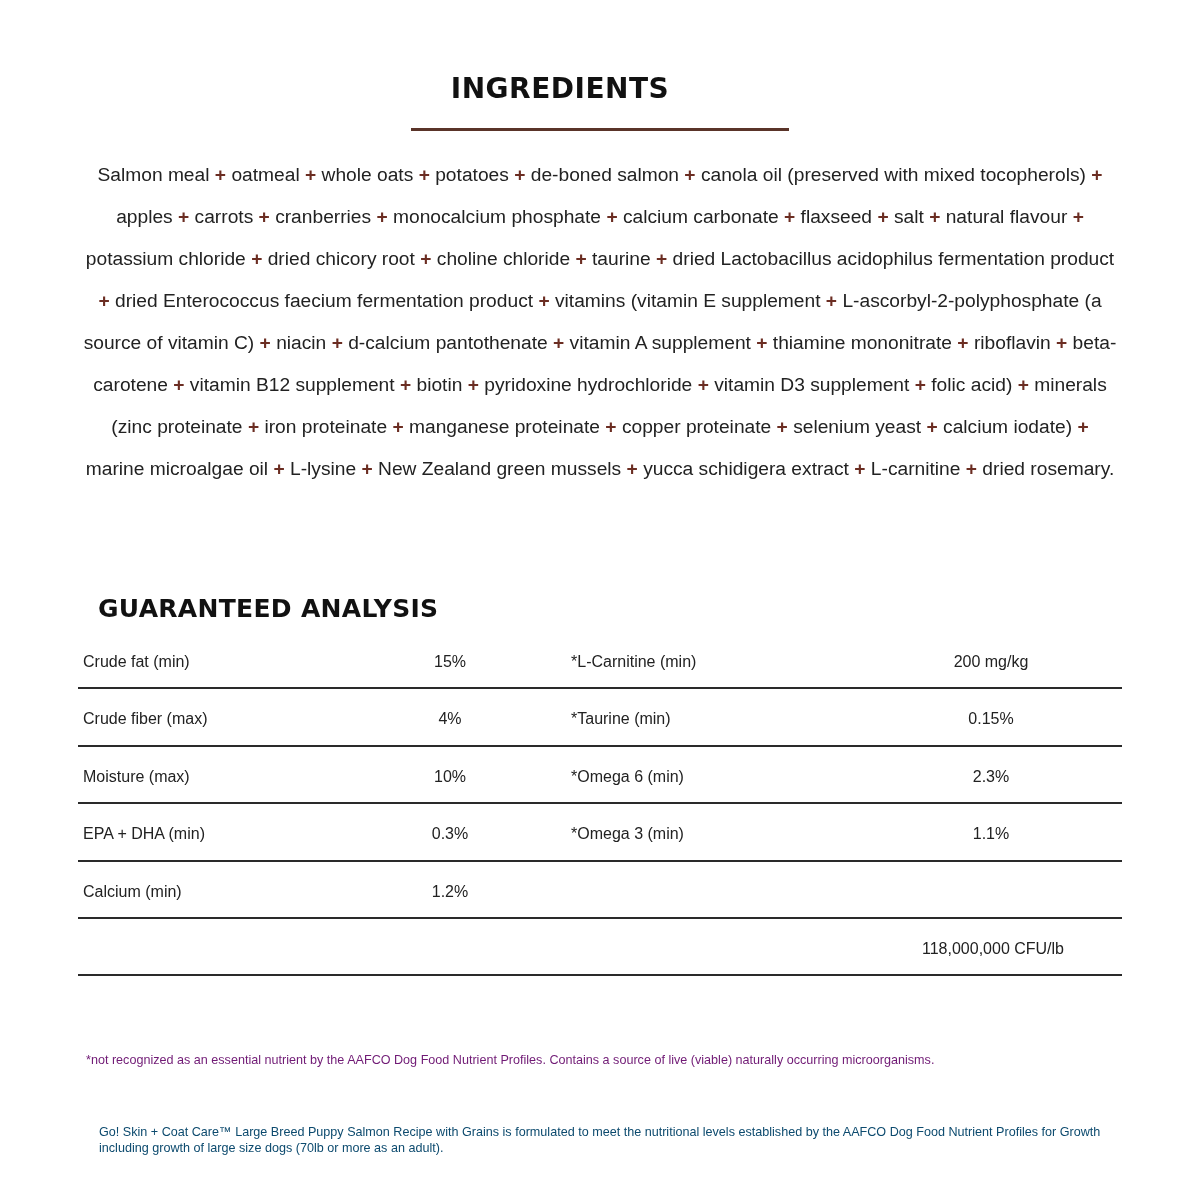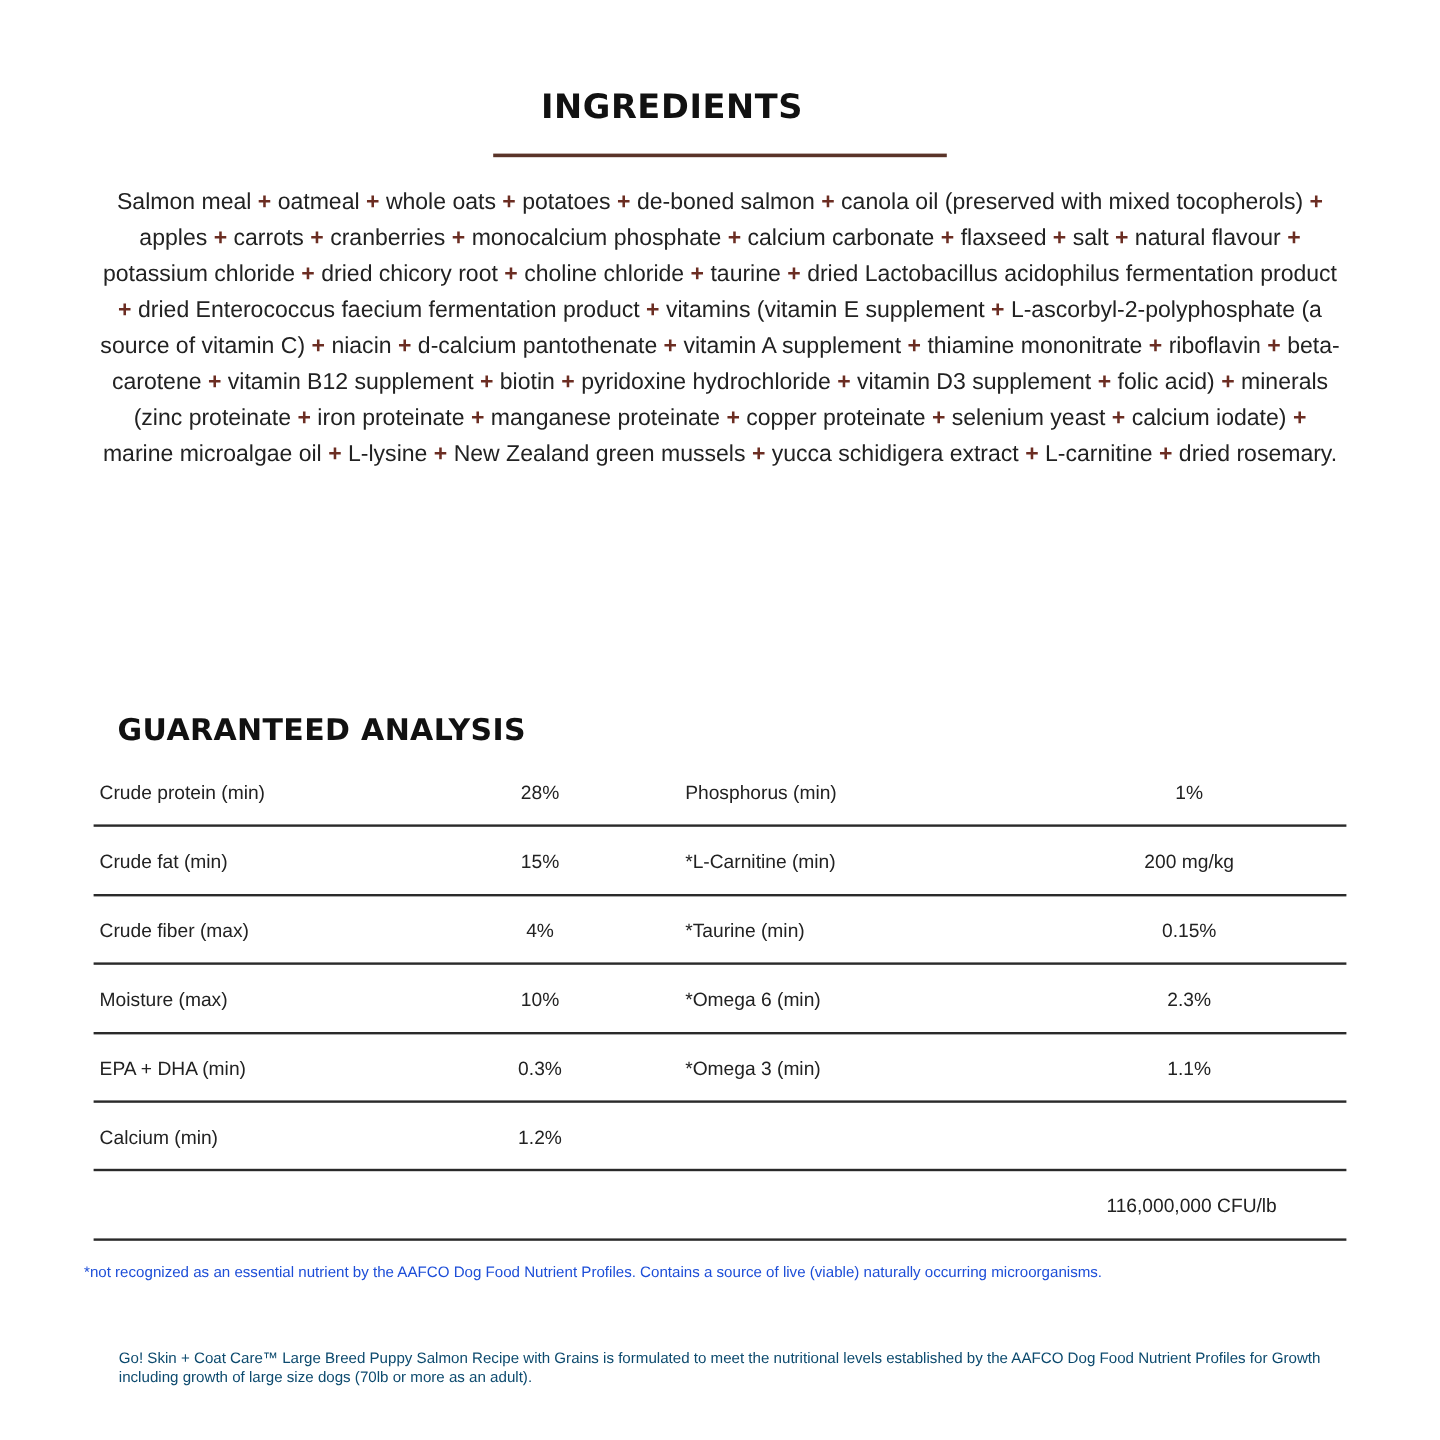--- a/index.html
+++ b/index.html
@@ -36,21 +36,21 @@
     height: 3px;
     background: #5a3429;
   }
   .ingredients-text {
     position: absolute;
     top: 154px;
     left: 80px;
     width: 1040px;
     text-align: center;
     font-size: 19.2px;
-    line-height: 30px;
+    line-height: 42px;
     color: #222222;
     margin: 0;
   }
   .ingredients-text .plus {
     color: #6b2d22;
     font-weight: bold;
   }
   .ga-title {
     position: absolute;
     top: 578px;
@@ -83,23 +83,23 @@
   }
   .c1 { left: 5px; }
   .c3 { left: 493px; }
   .ga-row .val2 { left: 338px; width: 68px; text-align: center; }
   .ga-row .val4 { left: 853px; width: 120px; text-align: center; }
   .ga-row .wide-label { left: 5px; }
   .ga-row .wide-val { left: 820px; width: 190px; text-align: center; }
   .footnote {
     position: absolute;
     top: 1053px;
-    left: 70px;
+    left: 86px;
     font-size: 12.6px;
-    color: #1d4ed8;
+    color: #701a75;
     margin: 0;
     white-space: nowrap;
   }
   .statement {
     position: absolute;
     top: 1108px;
     left: 83px;
     width: 1010px;
     font-size: 12.6px;
     line-height: 16px;
@@ -110,26 +110,20 @@
 </head>
 <body>
 
 <h1 class="ingredients-title">INGREDIENTS</h1>
 <div class="title-rule"></div>
 <p class="ingredients-text" id="ingredients-list"><span>Salmon meal</span> <span class="plus">+</span> <span>oatmeal</span> <span class="plus">+</span> <span>whole oats</span> <span class="plus">+</span> <span>potatoes</span> <span class="plus">+</span> <span>de-boned salmon</span> <span class="plus">+</span> <span>canola oil (preserved with mixed tocopherols)</span> <span class="plus">+</span> <span>apples</span> <span class="plus">+</span> <span>carrots</span> <span class="plus">+</span> <span>cranberries</span> <span class="plus">+</span> <span>monocalcium phosphate</span> <span class="plus">+</span> <span>calcium carbonate</span> <span class="plus">+</span> <span>flaxseed</span> <span class="plus">+</span> <span>salt</span> <span class="plus">+</span> <span>natural flavour</span> <span class="plus">+</span> <span>potassium chloride</span> <span class="plus">+</span> <span>dried chicory root</span> <span class="plus">+</span> <span>choline chloride</span> <span class="plus">+</span> <span>taurine</span> <span class="plus">+</span> <span>dried Lactobacillus acidophilus fermentation product</span> <span class="plus">+</span> <span>dried Enterococcus faecium fermentation product</span> <span class="plus">+</span> <span>vitamins (vitamin E supplement</span> <span class="plus">+</span> <span>L-ascorbyl-2-polyphosphate (a source of vitamin C)</span> <span class="plus">+</span> <span>niacin</span> <span class="plus">+</span> <span>d-calcium pantothenate</span> <span class="plus">+</span> <span>vitamin A supplement</span> <span class="plus">+</span> <span>thiamine mononitrate</span> <span class="plus">+</span> <span>riboflavin</span> <span class="plus">+</span> <span>beta-carotene</span> <span class="plus">+</span> <span>vitamin B12 supplement</span> <span class="plus">+</span> <span>biotin</span> <span class="plus">+</span> <span>pyridoxine hydrochloride</span> <span class="plus">+</span> <span>vitamin D3 supplement</span> <span class="plus">+</span> <span>folic acid)</span> <span class="plus">+</span> <span>minerals (zinc proteinate</span> <span class="plus">+</span> <span>iron proteinate</span> <span class="plus">+</span> <span>manganese proteinate</span> <span class="plus">+</span> <span>copper proteinate</span> <span class="plus">+</span> <span>selenium yeast</span> <span class="plus">+</span> <span>calcium iodate)</span> <span class="plus">+</span> <span>marine microalgae oil</span> <span class="plus">+</span> <span>L-lysine</span> <span class="plus">+</span> <span>New Zealand green mussels</span> <span class="plus">+</span> <span>yucca schidigera extract</span> <span class="plus">+</span> <span>L-carnitine</span> <span class="plus">+</span> <span>dried rosemary.</span></p>
 
 <h2 class="ga-title">GUARANTEED ANALYSIS</h2>
 
 <div class="ga-table">
-  <div class="ga-row">
-    <span class="c1">Crude protein (min)</span>
-    <span class="val2">28%</span>
-    <span class="c3">Phosphorus (min)</span>
-    <span class="val4">1%</span>
-  </div>
   <div class="ga-row">
     <span class="c1">Crude fat (min)</span>
     <span class="val2">15%</span>
     <span class="c3">*L-Carnitine (min)</span>
     <span class="val4">200 mg/kg</span>
   </div>
   <div class="ga-row">
     <span class="c1">Crude fiber (max)</span>
     <span class="val2">4%</span>
     <span class="c3">*Taurine (min)</span>
@@ -147,18 +141,18 @@
     <span class="c3">*Omega 3 (min)</span>
     <span class="val4">1.1%</span>
   </div>
   <div class="ga-row">
     <span class="c1">Calcium (min)</span>
     <span class="val2">1.2%</span>
     <span class="c3"></span>
     <span class="val4"></span>
   </div>
   <div class="ga-row">
-    <span class="wide-val">116,000,000 CFU/lb</span>
+    <span class="wide-val">118,000,000 CFU/lb</span>
   </div>
 </div>
 
 <p class="footnote">*not recognized as an essential nutrient by the AAFCO Dog Food Nutrient Profiles. Contains a source of live (viable) naturally occurring microorganisms.</p>
 <p class="statement">Go! Skin + Coat Care™ Large Breed Puppy Salmon Recipe with Grains is formulated to meet the nutritional levels established by the AAFCO Dog Food Nutrient Profiles for Growth including growth of large size dogs (70lb or more as an adult).</p>
 
 </body></html>

